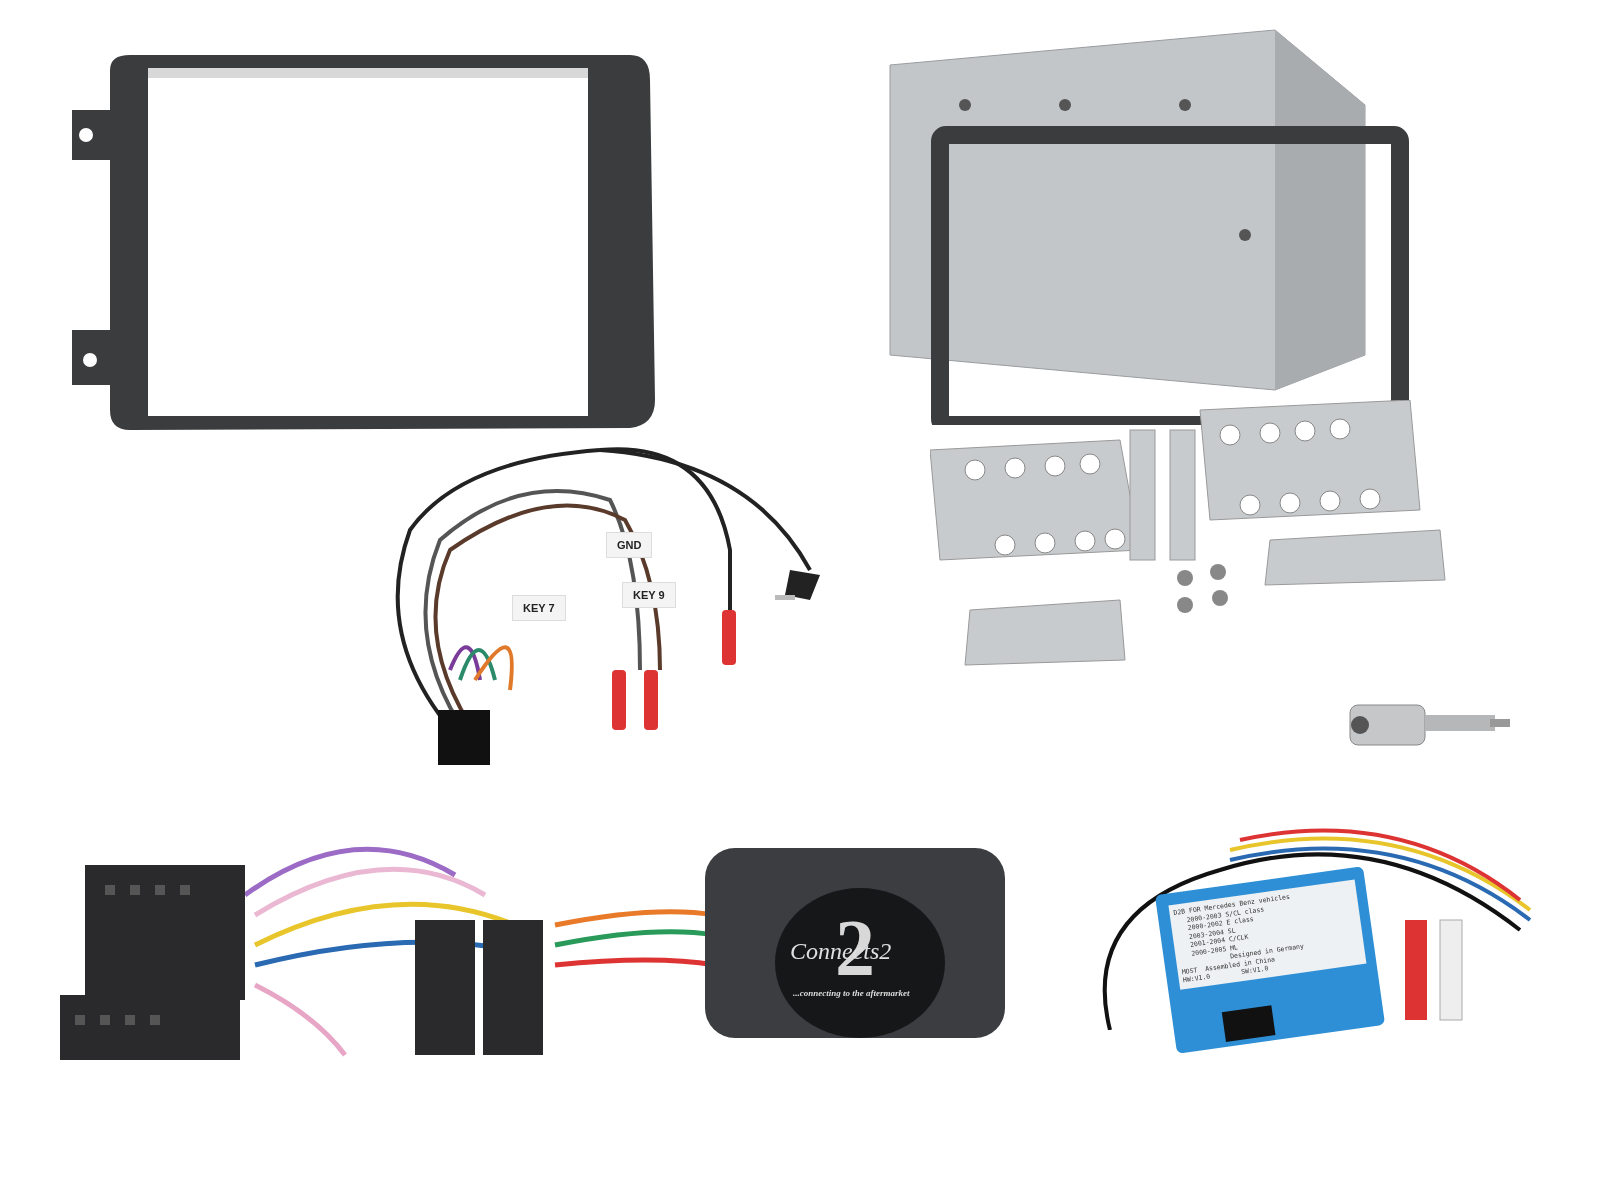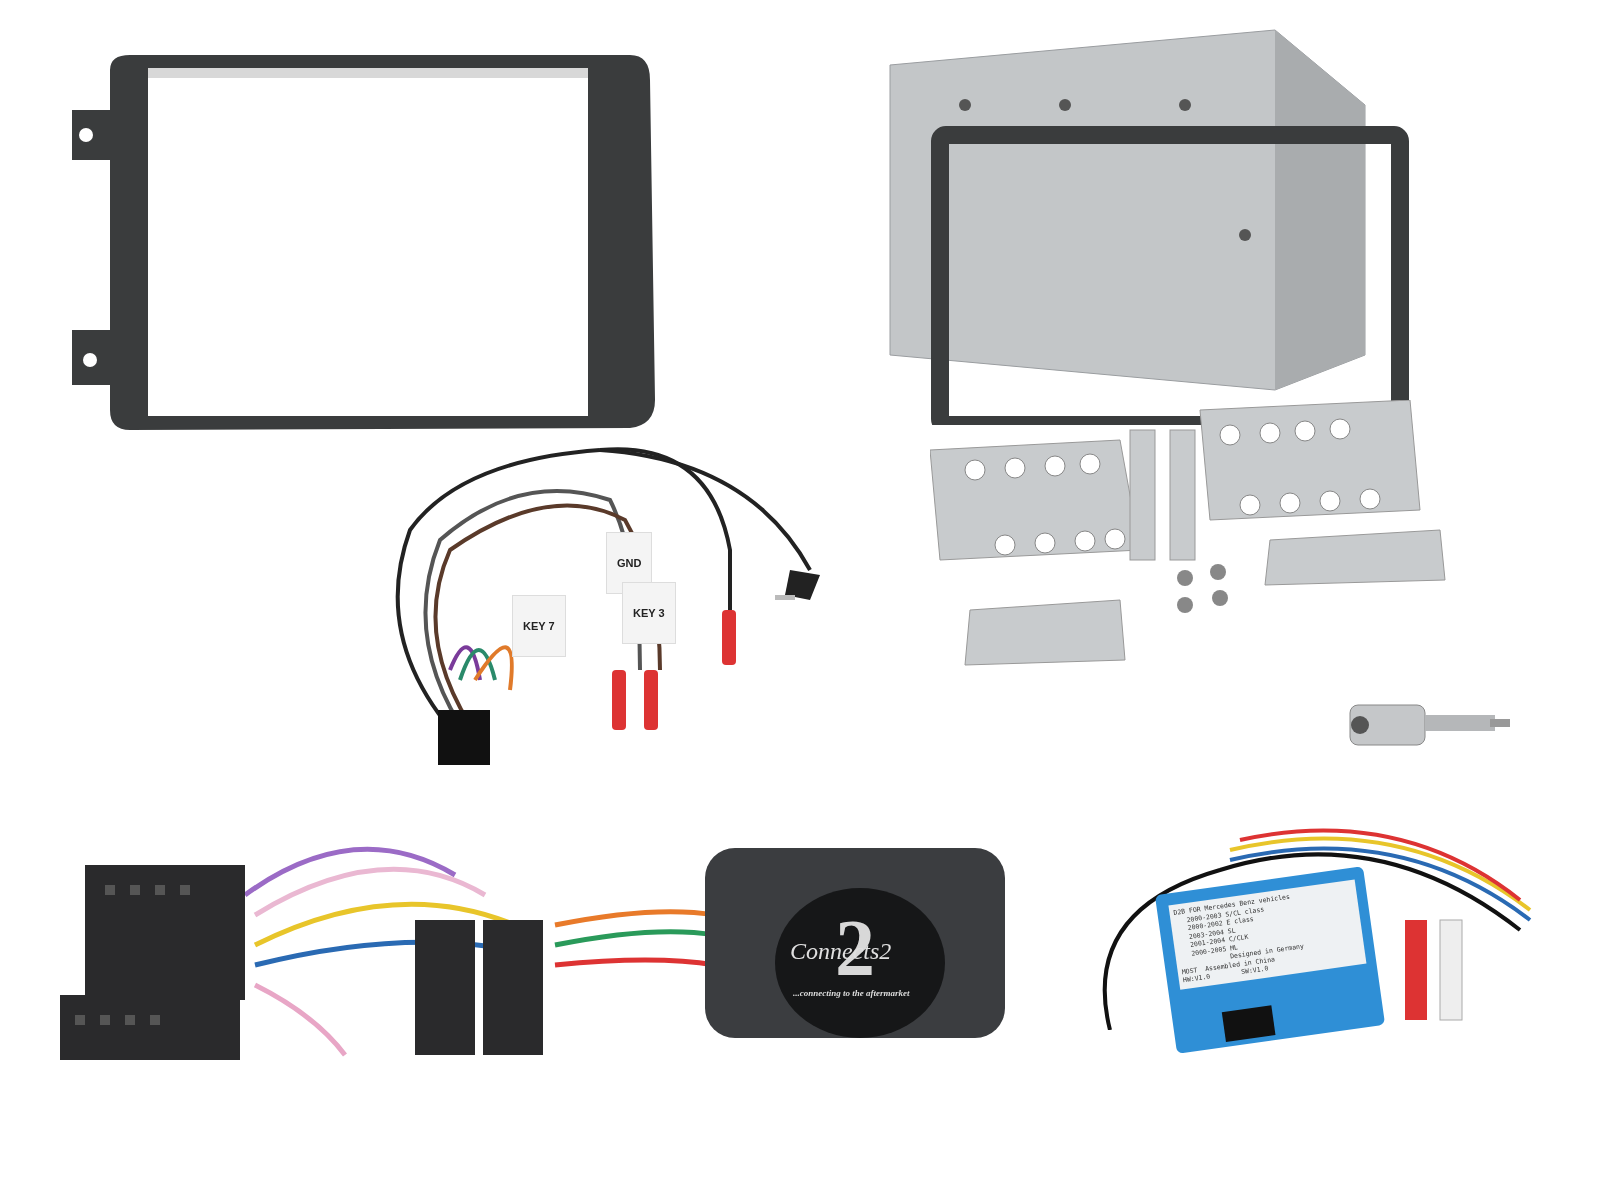--- a/index.html
+++ b/index.html
@@ -1,19 +1,19 @@
 <!DOCTYPE html>
 <html><head>
 <meta charset="utf-8">
 <style>
   html,body{margin:0;padding:0;background:#ffffff;}
   body{width:1600px;height:1200px;position:relative;overflow:hidden;font-family:"Liberation Sans",sans-serif;}
   .part{position:absolute;}
   svg{display:block;}
-  .label-tag{position:absolute;background:#f4f4f4;border:1px solid #ddd;font-weight:bold;font-size:11px;color:#222;padding:24px 10px;font-family:"Liberation Sans",sans-serif;}
+  .label-tag{position:absolute;background:#f4f4f4;border:1px solid #ddd;font-weight:bold;font-size:11px;color:#222;padding:6px 10px;font-family:"Liberation Sans",sans-serif;}
   .mono{font-family:"DejaVu Sans Mono",monospace;}
 </style>
 </head>
 <body>
 
 <div class="part" style="left:70px;top:50px;">
   <svg width="600" height="400" viewBox="0 0 600 400">
     <rect x="2" y="60" width="40" height="50" fill="#3a3c3d"></rect>
     <circle cx="16" cy="85" r="7" fill="#fff"></circle>
     <rect x="2" y="280" width="40" height="55" fill="#3a3c3d"></rect>
@@ -91,21 +91,21 @@
     <g fill="#d33">
         <rect x="242" y="230" width="14" height="60" rx="4"></rect>
         <rect x="274" y="230" width="14" height="60" rx="4"></rect>
         <rect x="352" y="170" width="14" height="55" rx="4"></rect>
       </g>
     <polygon points="420,130 450,135 440,160 415,155" fill="#222"></polygon>
     <rect x="405" y="155" width="20" height="5" fill="#bbb"></rect>
   </svg>
 </div>
 <div class="label-tag" style="left:606px;top:532px;">GND</div>
-<div class="label-tag" style="left:622px;top:582px;">KEY 3</div>
+<div class="label-tag" style="left:622px;top:582px;">KEY 9</div>
 <div class="label-tag" style="left:512px;top:595px;">KEY 7</div>
 
 <div class="part" style="left:1345px;top:695px;">
   <svg width="170" height="60" viewBox="0 0 170 60">
     <rect x="5" y="10" width="75" height="40" rx="8" fill="#c5c7c9" stroke="#888"></rect>
     <circle cx="15" cy="30" r="9" fill="#555"></circle>
     <rect x="80" y="20" width="70" height="16" fill="#b5b7b9"></rect>
     <rect x="145" y="24" width="20" height="8" fill="#999"></rect>
   </svg>
 </div>

